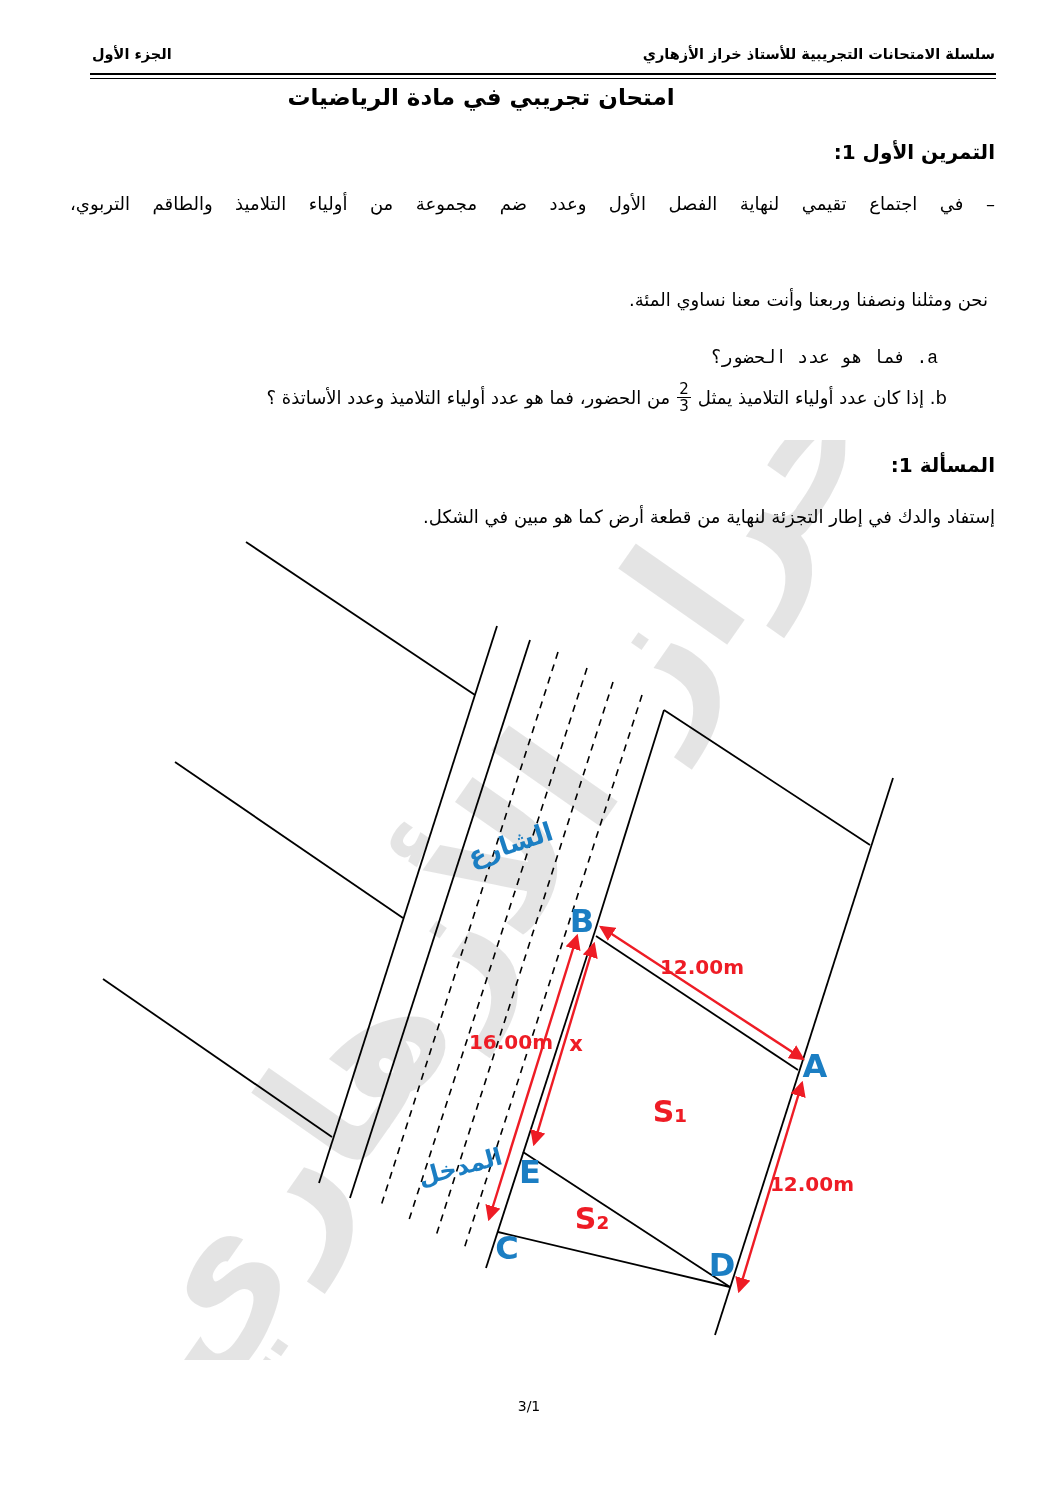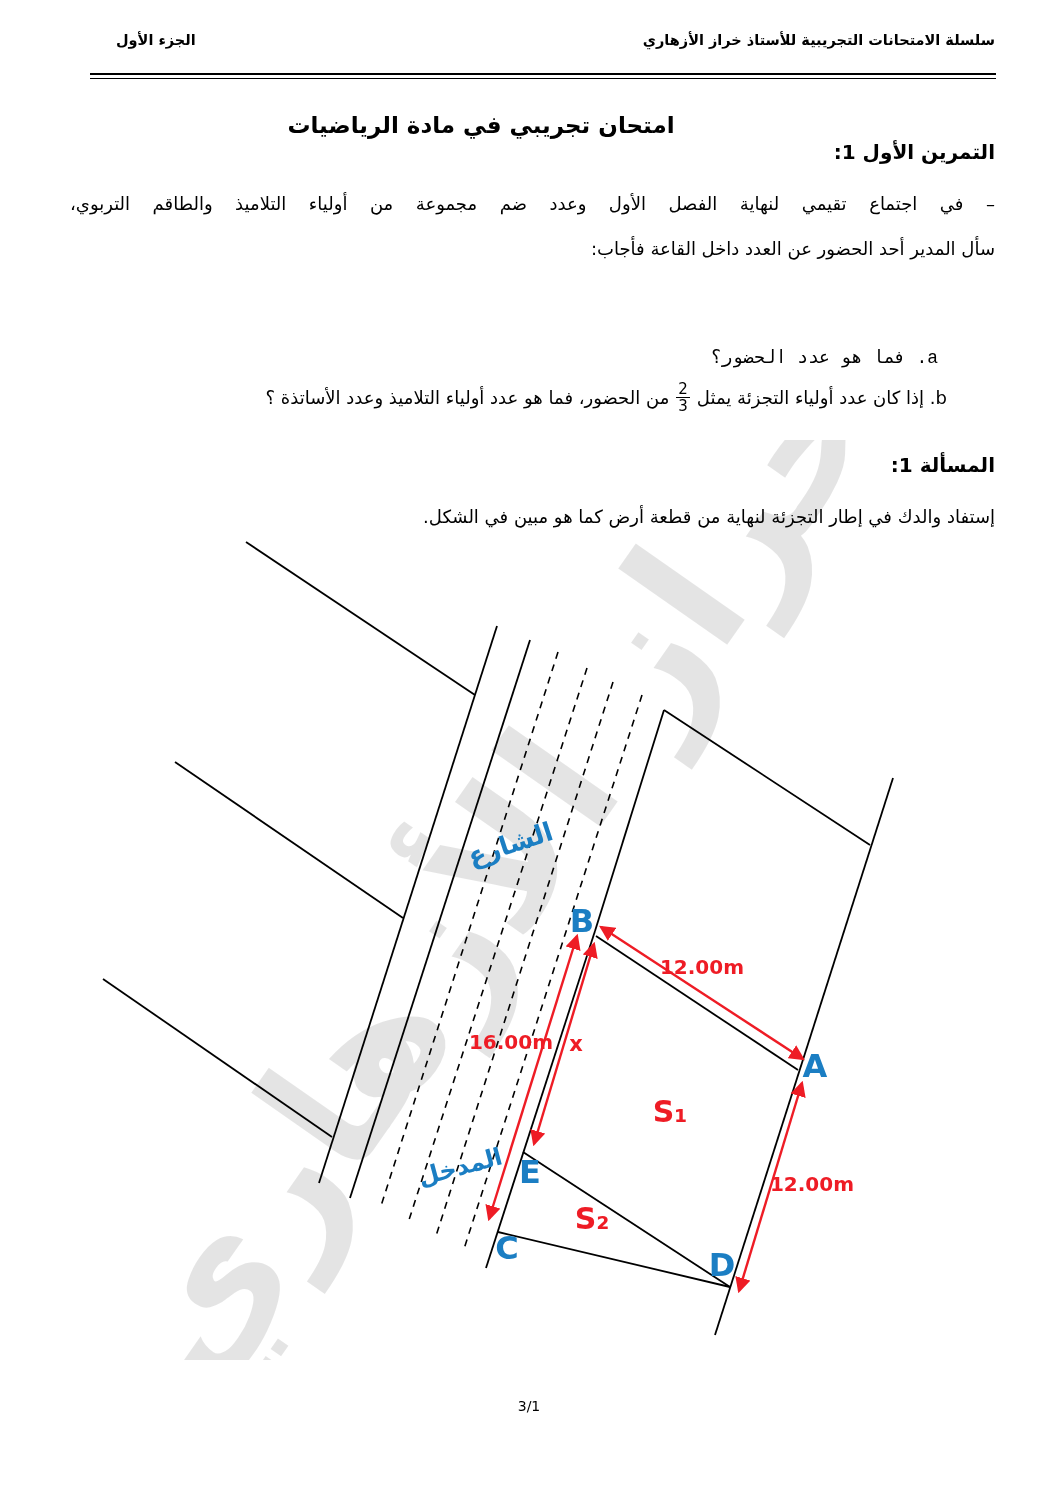--- a/index.html
+++ b/index.html
@@ -7,24 +7,24 @@
     position:relative;
     width:1058px;height:1497px;
     margin:0 auto;
     background:#ffffff;
     overflow:hidden;
     font-family:"DejaVu Sans", sans-serif;
     color:#000;
   }
   .abs{position:absolute;}
   .rtl{direction:rtl;unicode-bidi:plaintext;}
-  .hdr{font-size:14.5px;font-weight:bold;top:32px;margin-left:24px;}
+  .hdr{font-size:14.5px;font-weight:bold;top:46px;}
   #rule-top{left:90px;right:62px;top:73px;height:2.2px;background:#000;}
   #rule-bottom{left:90px;right:62px;top:78px;height:1.2px;background:#000;}
-  #doc-title{left:0;right:96px;top:84px;text-align:center;font-size:23px;font-weight:bold;margin-top:28px;}
+  #doc-title{left:0;right:96px;top:84px;text-align:center;font-size:23px;font-weight:bold;}
   .h-section{right:63px;font-size:20px;font-weight:bold;direction:rtl;}
   .body-txt{font-size:18px;direction:rtl;}
   #para-line1{right:63px;left:70px;top:193px;text-align:justify;text-align-last:justify;}
   #para-line2{right:63px;top:238px;}
   #quote-line{right:70px;top:289px;}
   #question-a{right:120px;top:346px;font-family:Liberation Mono, monospace;}
   #question-b{right:111px;top:381px;display:flex;direction:rtl;align-items:center;gap:7px;}
   .frac{display:inline-block;text-align:center;font-size:15px;line-height:1.08;font-weight:normal;}
   .frac .den{border-top:1.4px solid #000;padding:0 2px;}
   #prob-intro{right:63px;top:506px;}
@@ -89,24 +89,24 @@
 
   <div class="abs hdr rtl" style="right:63px;">سلسلة الامتحانات التجريبية للأستاذ خراز الأزهاري</div>
   <div class="abs hdr rtl" style="left:92px;">الجزء الأول</div>
   <div class="abs" id="rule-top"></div>
   <div class="abs" id="rule-bottom"></div>
 
   <div class="abs rtl" id="doc-title">امتحان تجريبي في مادة الرياضيات</div>
 
   <div class="abs h-section" style="top:140px;">التمرين الأول 1:</div>
   <div class="abs body-txt" id="para-line1">– في اجتماع تقيمي لنهاية الفصل الأول وعدد ضم مجموعة من أولياء التلاميذ والطاقم التربوي،</div>
-  <div class="abs body-txt" id="para-line2">سأل المدير أحد الحضور عن العدد داخل القاعة فأجاب:</div>
+  <div class="abs body-txt" id="quote-line">نحن ومثلنا ونصفنا وربعنا وأنت معنا نساوي المئة.</div>
   <div class="abs body-txt" id="question-a">a. فما هو عدد الحضور؟</div>
   <div class="abs body-txt" id="question-b">
-    <span>b. إذا كان عدد أولياء التجزئة يمثل</span>
+    <span>b. إذا كان عدد أولياء التلاميذ يمثل</span>
     <span class="frac">
       <span class="num">2</span>
       <span class="den" style="display:block;">3</span>
     </span>
     <span>من الحضور، فما هو عدد أولياء التلاميذ وعدد الأساتذة ؟</span>
   </div>
 
   <div class="abs h-section" style="top:453px;">المسألة 1:</div>
   <div class="abs body-txt" id="prob-intro">إستفاد والدك في إطار التجزئة لنهاية من قطعة أرض كما هو مبين في الشكل.</div>
 

